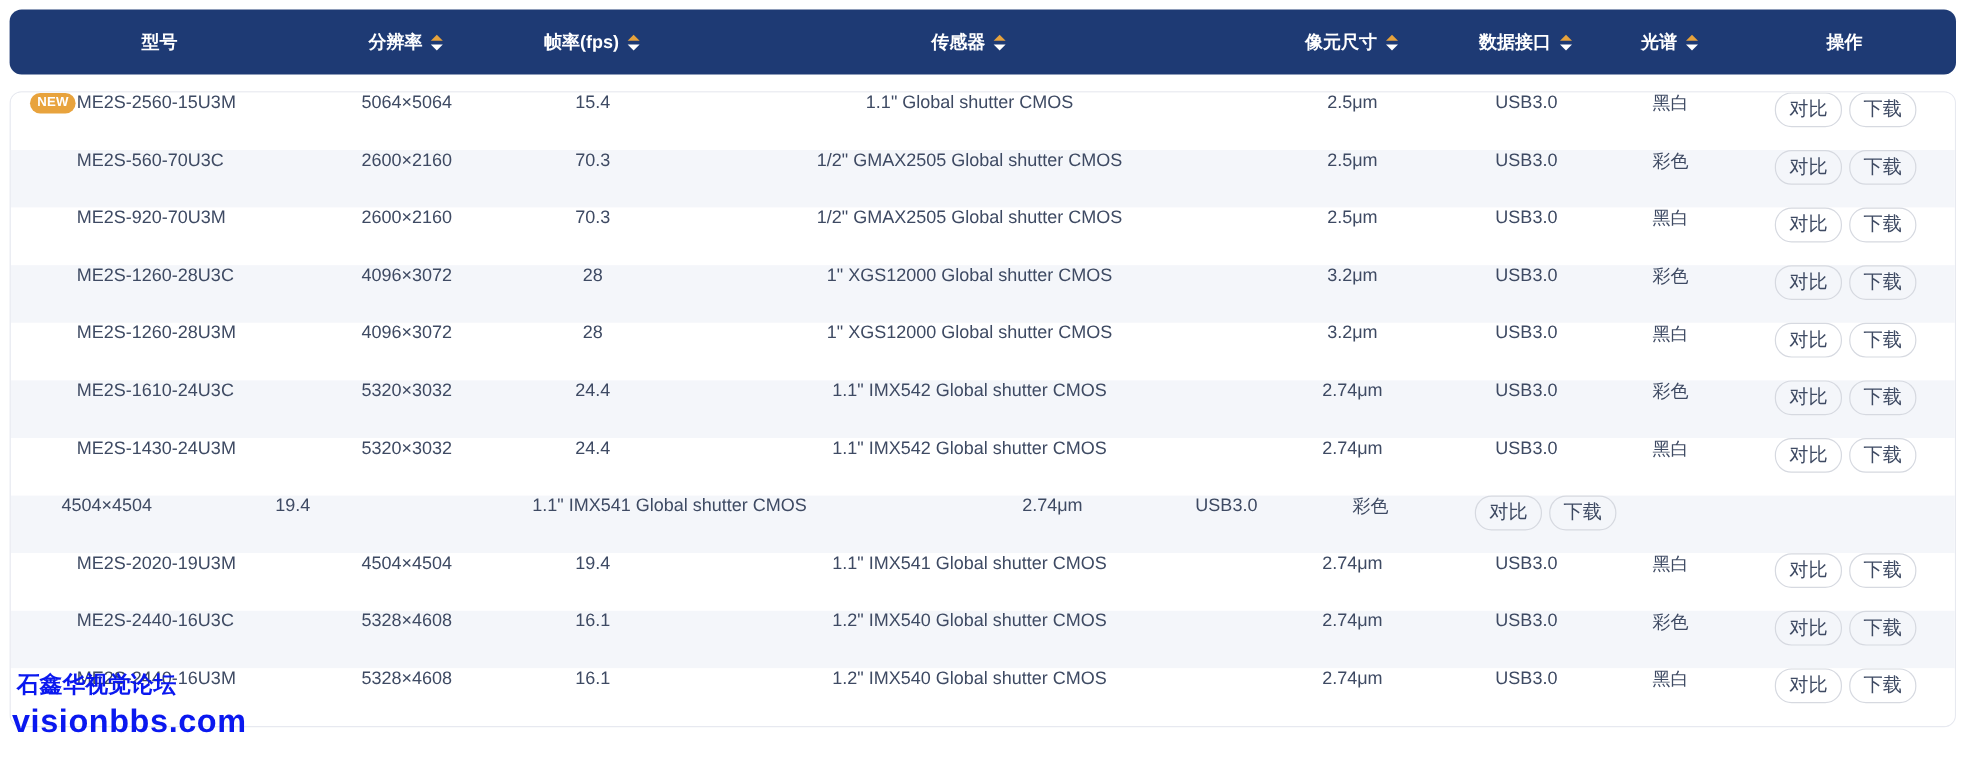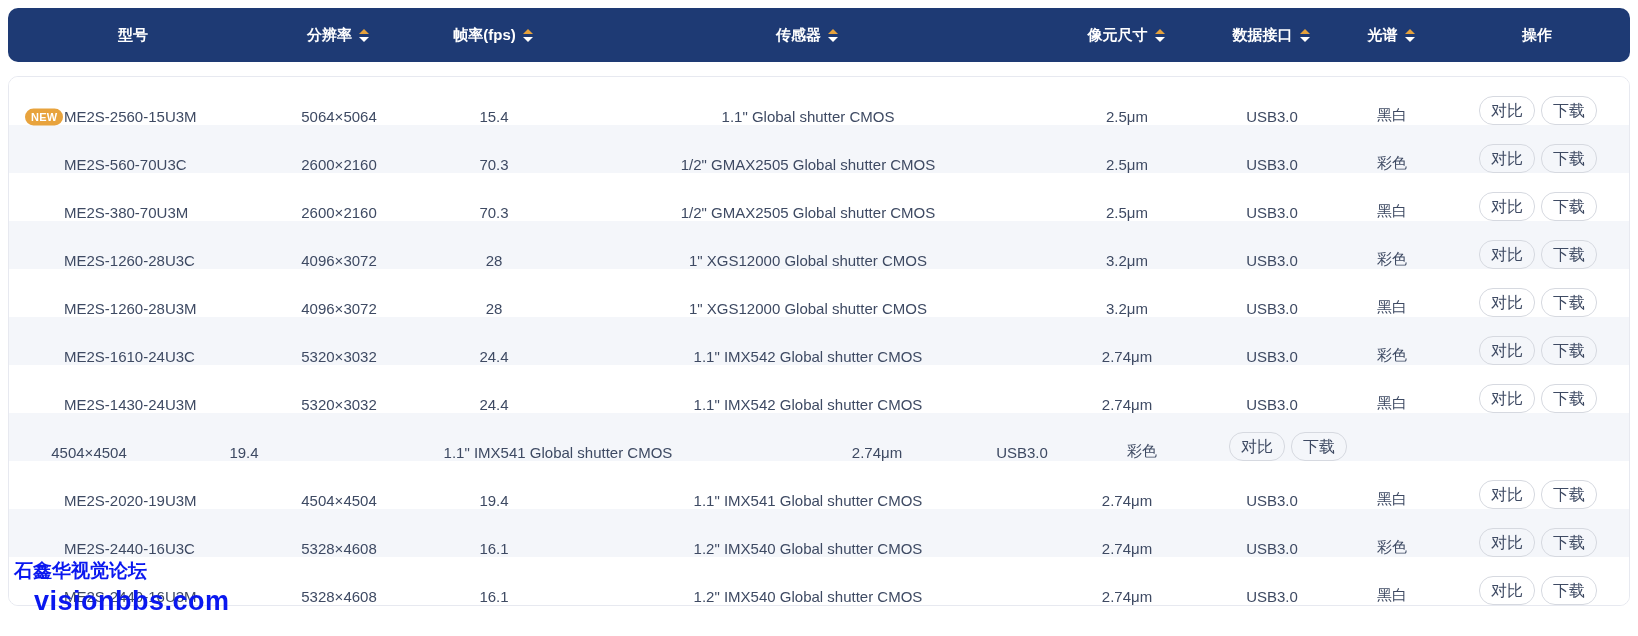--- a/index.html
+++ b/index.html
@@ -29,21 +29,21 @@
 
   
   .sort{display:inline-flex;flex-direction:column;gap:3px;cursor:pointer;}
   .sort .up{width:0;height:0;border-left:5px solid transparent;border-right:5px solid transparent;
     border-bottom:5px solid var(--sort-up);}
   .sort .down{width:0;height:0;border-left:5px solid transparent;border-right:5px solid transparent;
     border-top:5px solid var(--sort-down);}
 
   
   .card{background:#ffffff;border:1px solid var(--card-border);border-radius:10px;overflow:hidden;}
-  .tr{display:flex;align-items:flex-end;height:48px;background:#ffffff;}
+  .tr{display:flex;align-items:flex-start;height:48px;background:#ffffff;}
   .tr.stripe{background:var(--stripe-bg);}
   .td{display:flex;align-items:center;justify-content:center;
     color:var(--row-text);font-size:15px;}
 
   
   .col-model{width:250px;}
   .col-resolution{width:160px;}
   .col-fps{width:150px;}
   .col-sensor{width:478px;}
   .col-pixel_size{width:160px;}
@@ -59,21 +59,21 @@
   .actions{display:flex;gap:6px;justify-content:center;}
   .pill-btn{background:transparent;border:1px solid var(--btn-border);color:var(--btn-text);
     font-size:16px;padding:4px 11px;border-radius:14px;cursor:pointer;
     font-family:"Liberation Sans","DejaVu Sans",sans-serif;line-height:1.2;}
 
   
   .wm{position:absolute;left:0;top:0;width:100%;height:100%;pointer-events:none;}
   .wm-l1{position:absolute;left:6px;top:550px;color:var(--watermark);
     font-size:19px;font-weight:700;}
   .wm-l2{position:absolute;left:2px;top:578px;color:var(--watermark);
-    font-size:27px;font-weight:700;letter-spacing:.5px;margin-left:24px;}
+    font-size:27px;font-weight:700;letter-spacing:.5px;}
 </style>
 </head>
 <body>
 
 <div class="wrap">
   <div class="thead" id="thead">
       <div class="th col-model">
         <span>型号</span>
       </div>
       <div class="th col-resolution">
@@ -153,21 +153,21 @@
         <div class="td col-spectrum">彩色</div>
         <div class="td col-actions">
           <div class="actions">
             <button class="pill-btn">对比</button>
             <button class="pill-btn">下载</button>
           </div>
         </div>
       </div>
       <div class="tr">
         <div class="td col-model">
-          <span>ME2S-380-70U3M</span>
+          <span>ME2S-920-70U3M</span>
         </div>
         <div class="td col-resolution">2600×2160</div>
         <div class="td col-fps">70.3</div>
         <div class="td col-sensor">1/2" GMAX2505 Global shutter CMOS</div>
         <div class="td col-pixel_size">2.5μm</div>
         <div class="td col-interface">USB3.0</div>
         <div class="td col-spectrum">黑白</div>
         <div class="td col-actions">
           <div class="actions">
             <button class="pill-btn">对比</button>

